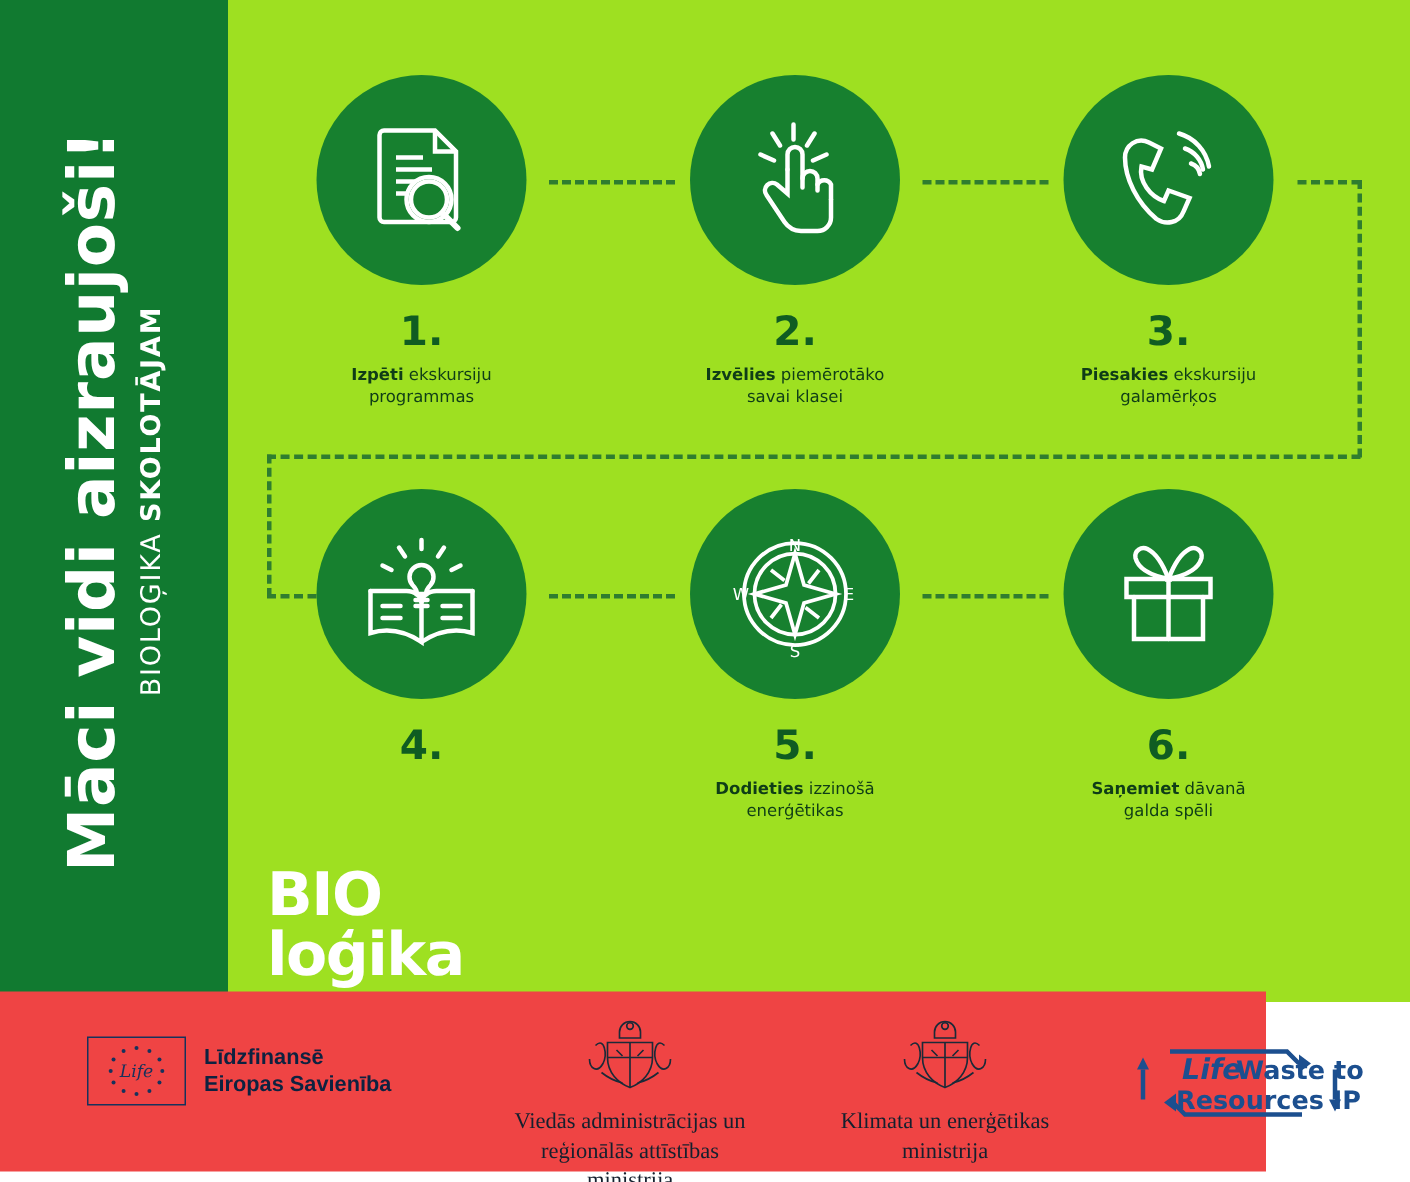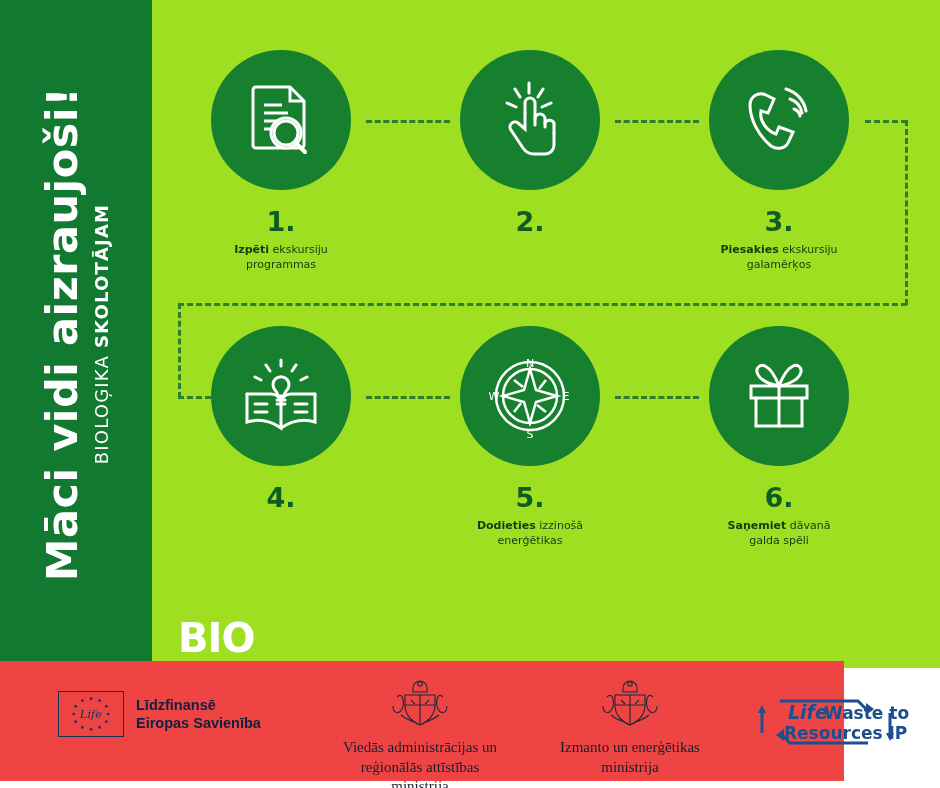--- a/index.html
+++ b/index.html
@@ -119,21 +119,20 @@
     color: #ffffff;
   }
   .logo-line1, .logo-line2 {
     font-family: "DejaVu Sans", sans-serif;
     font-weight: bold;
     font-size: 40px;
     letter-spacing: -1px;
     line-height: 0.95;
     color: #ffffff;
     position: relative;
-    margin-top: 41px;
   }
   .logo-line1 .o-leaf {
     display: inline-block;
     position: relative;
   }
   .logo-line2 { margin-top: 2px; }
 
   
   .footer {
     position: absolute;
@@ -213,20 +212,24 @@
             <svg width="90" height="90" viewBox="0 0 90 90" fill="none" stroke="#ffffff" stroke-width="3" stroke-linecap="round">
               <path d="M44 8 v10 M30 14 l5 8 M58 14 l-5 8 M22 28 l9 4 M66 28 l-9 4"></path>
               <path d="M40 38 v-10 a5 5 0 0 1 10 0 v22"></path>
               <path d="M50 44 a5 5 0 0 1 10 0 v8"></path>
               <path d="M60 48 a5 5 0 0 1 9 0 v10"></path>
               <path d="M40 38 v16 l-7 -6 a5 5 0 0 0 -7 7 l12 18 a14 14 0 0 0 11 6 h11 a9 9 0 0 0 9 -9 v-12"></path>
             </svg>
           </span>
         </div>
         <div class="num">2.</div>
+        <div class="caption">
+          <b>Izvēlies</b><span> piemērotāko</span><br>
+          <span>savai klasei</span>
+        </div>
       </div>
 
       <div class="step" style="left:494px; top:20px;">
         <div class="circle">
           <span>
             <svg width="90" height="90" viewBox="0 0 90 90" fill="none" stroke="#ffffff" stroke-width="3" stroke-linecap="round">
               <path d="M16 30 c0 -8 8 -14 16 -10 l8 4 -6 14 -7 -2 c-2 10 6 20 15 23 l3 -7 14 5 -4 9 c-3 8 -12 9 -18 5 C24 60 16 44 16 30z"></path>
               <path d="M52 14 a28 28 0 0 1 20 22"></path>
               <path d="M56 24 a18 18 0 0 1 12 14"></path>
               <path d="M60 34 a9 9 0 0 1 6 7"></path>
@@ -362,21 +365,21 @@
           <path d="M31 6 a7 7 0 0 1 7 7 v4 h-14 v-4 a7 7 0 0 1 7 -7z"></path>
           <circle cx="31" cy="9" r="2.2"></circle>
           <path d="M16 20 h30 v10 c0 10 -7 17 -15 20 -8 -3 -15 -10 -15 -20z"></path>
           <path d="M31 20 v30 M16 30 h30"></path>
           <path d="M22 25 l4 4 M40 25 l-4 4"></path>
           <path d="M8 22 c6 -6 8 6 5 12 -4 7 -9 3 -9 -3 M54 22 c-6 -6 -8 6 -5 12 4 7 9 3 9 -3"></path>
           <path d="M12 40 c5 4 10 6 14 7 M50 40 c-5 4 -10 6 -14 7"></path>
         </svg>
       </span>
       <div class="coat-caption">
-        <span>Izmanto un enerģētikas</span><br>
+        <span>Klimata un enerģētikas</span><br>
         <span>ministrija</span>
       </div>
     </div>
 
     <div class="footer-item" style="left:740px; top:30px; width:170px;">
       <svg width="170" height="62" viewBox="0 0 170 62" fill="none">
         <g stroke="#1c4f8f" stroke-width="3" fill="none">
           <path d="M40 10 h78 l8 8"></path>
           <path d="M150 22 v20"></path>
           <path d="M128 52 h-78 l-8 -8"></path>

